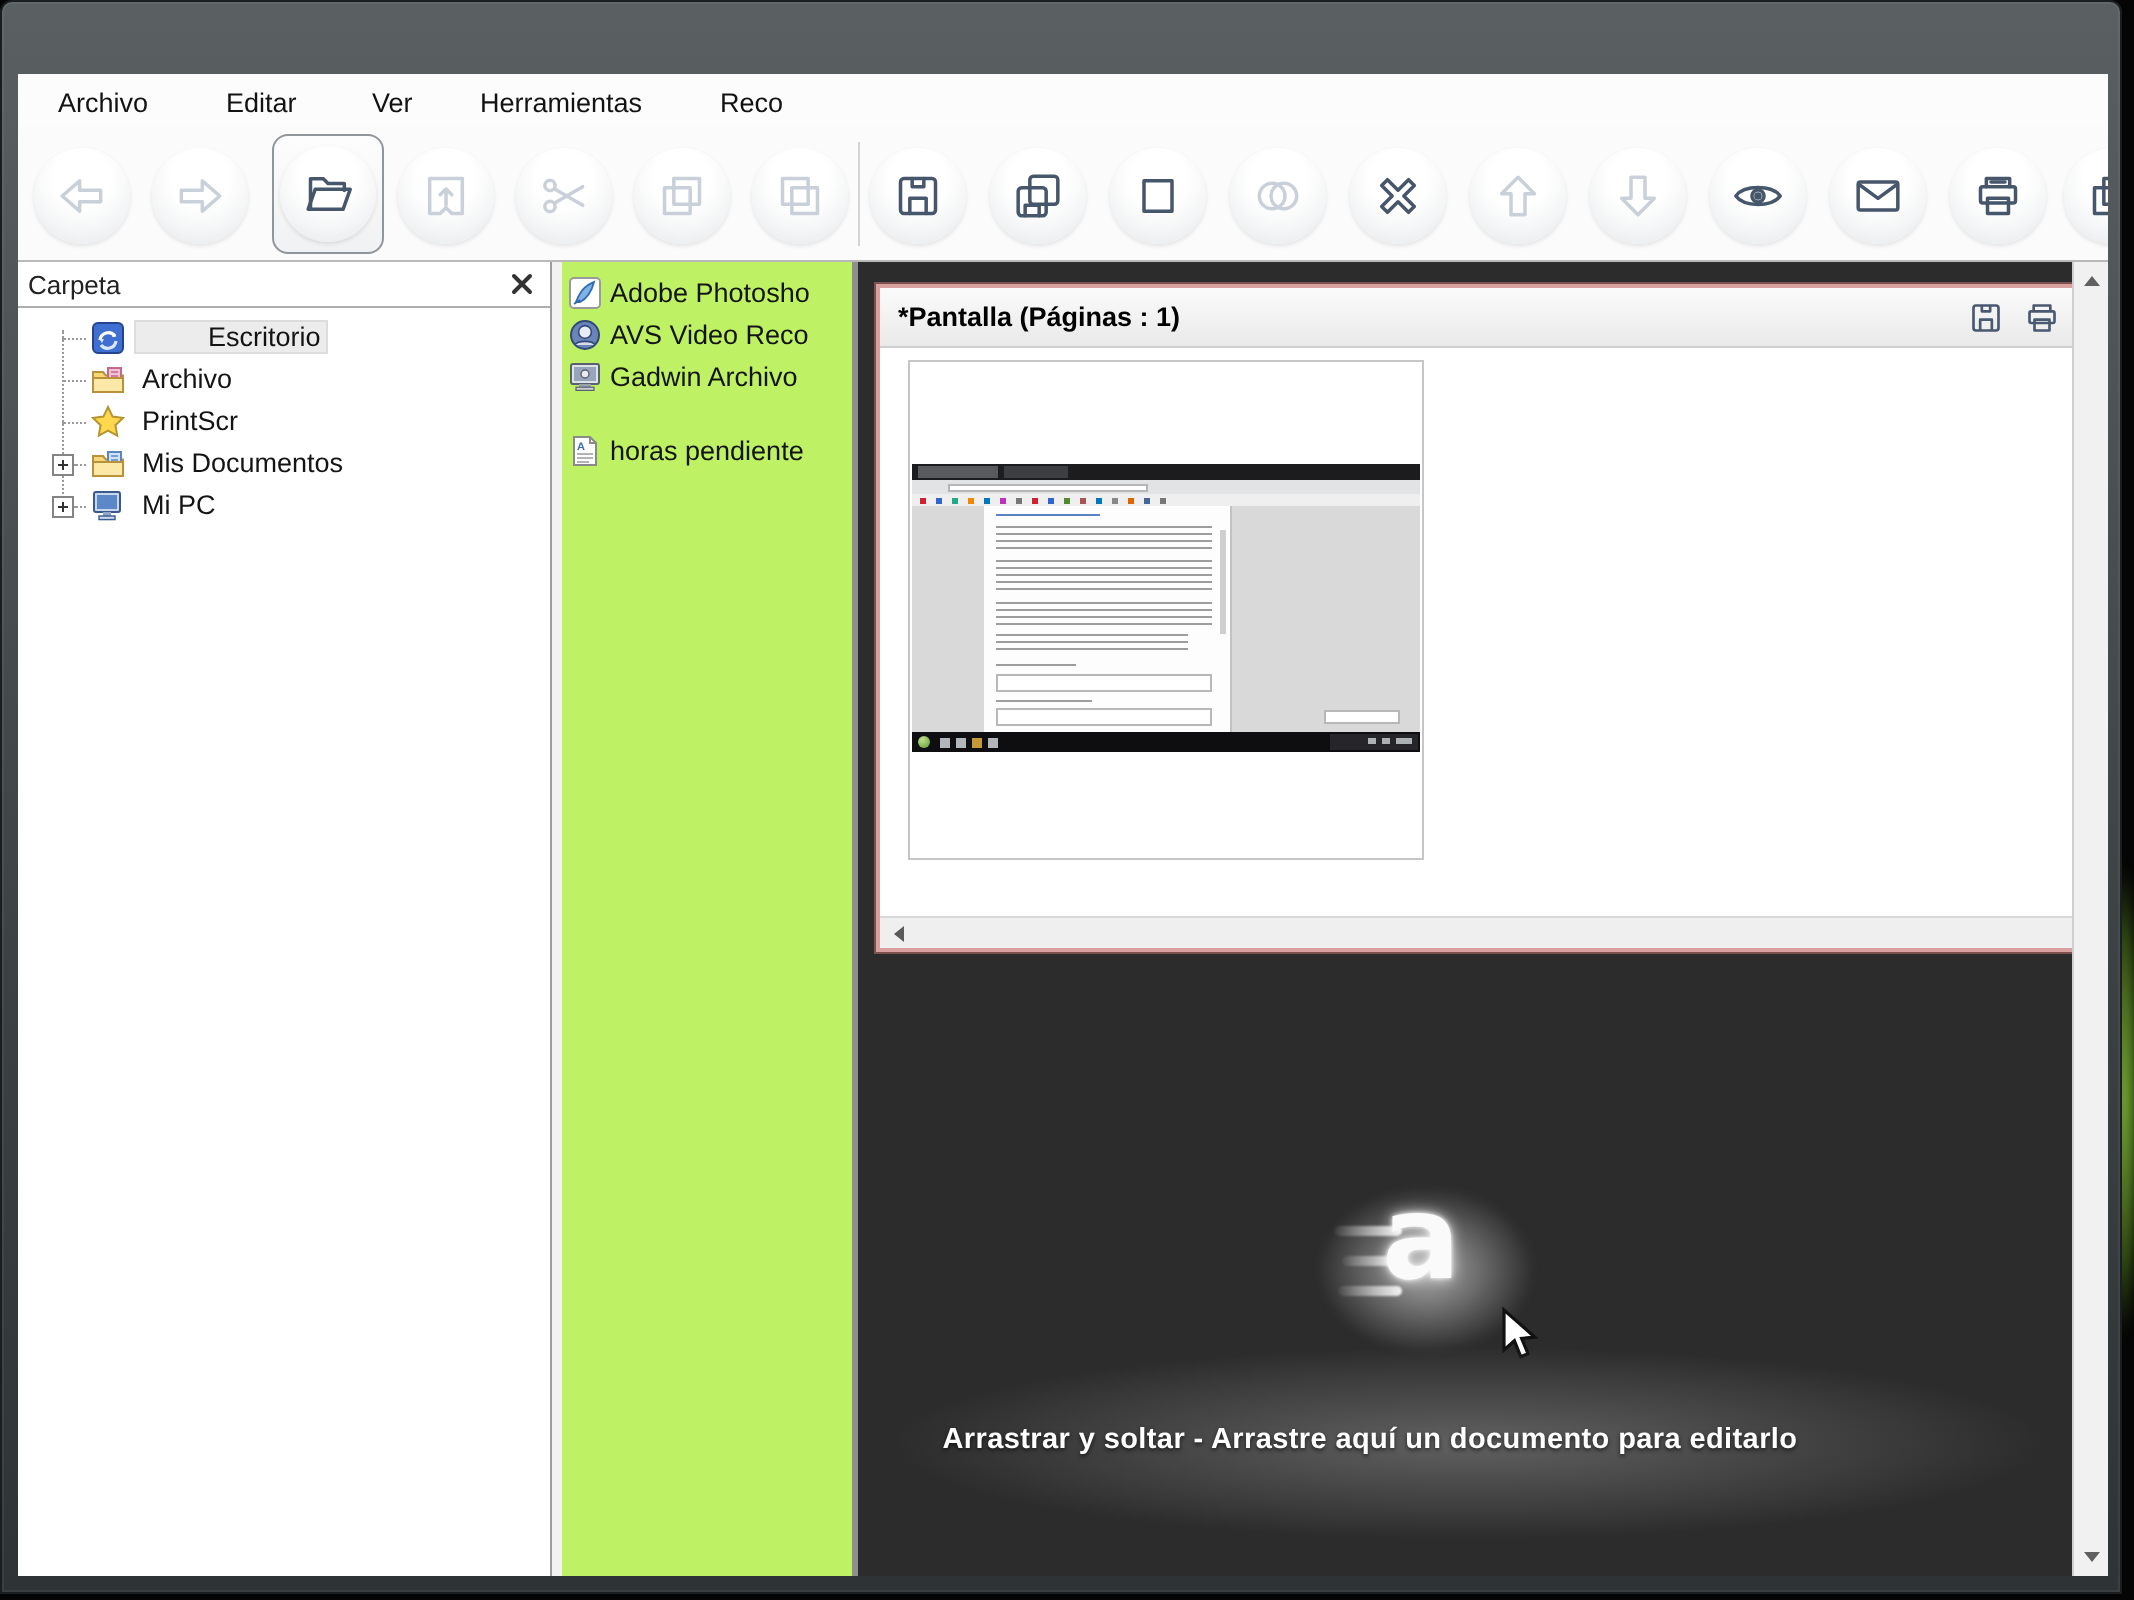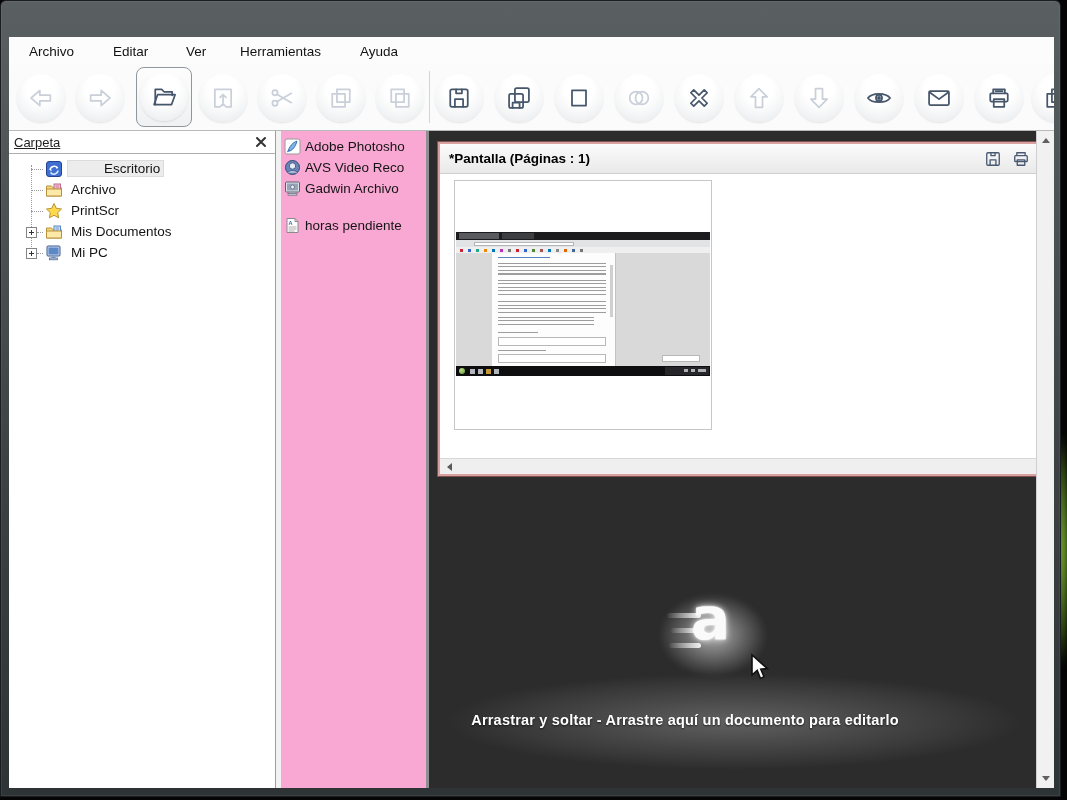--- a/index.html
+++ b/index.html
@@ -44,38 +44,38 @@
     background:linear-gradient(180deg,#fdfdfd,#f0f1f2); }
   #open-frame .tb-btn { left:3px; top:5px; }
   .tb-sep { position:absolute; left:420px; top:8px; width:1px; height:52px; background:#d2d4d6; }
 
   
   #content { position:absolute; left:0; top:93px; width:1045px; height:658px; border-top:1px solid #b9b9b9; }
 
   
   #folders-panel { position:absolute; left:0; top:0; width:266px; height:657px; background:#fff; }
   #folders-header { position:absolute; left:0; top:0; width:266px; height:23px; border-bottom:1px solid #aeaeae; }
-  #folders-title { position:absolute; left:5px; top:4px; font-size:13px; color:#222;text-decoration:underline; }
+  #folders-title { position:absolute; left:5px; top:4px; font-size:13px; color:#222; }
   #folders-close { position:absolute; right:6px; top:3px; width:16px; height:16px; cursor:default; }
   #folders-close svg { width:16px; height:16px; stroke:#333; stroke-width:2; }
   .tree { position:absolute; left:0; top:26px; width:266px; }
   .tree-vline { position:absolute; left:22px; top:8px; height:88px; border-left:1px dotted #9a9a9a; }
   .tree-row { position:absolute; left:0; width:266px; height:21px; }
   .tree-stub { position:absolute; left:22px; top:10px; width:12px; border-top:1px dotted #9a9a9a; }
   .expander { position:absolute; left:17px; top:5px; width:11px; height:11px; background:#fff; border:1px solid #848484; }
   .expander .h { position:absolute; left:2px; top:4px; width:5px; height:1px; background:#333; }
   .expander .v { position:absolute; left:4px; top:2px; width:1px; height:5px; background:#333; }
   .tree-icon { position:absolute; left:36px; top:1px; width:18px; height:18px; }
   .tree-label { position:absolute; left:59px; top:2px; font-size:13.5px; color:#141414; padding:0 3px; white-space:nowrap; }
   .tree-label.selected { background:#ececec; outline:1px solid #dcdcdc;padding-left:36px; }
 
   .vsplit1 { position:absolute; left:266px; top:0; width:6px; height:657px; background:#f2f2f2; border-left:1px solid #9d9d9d; cursor:col-resize; }
 
   
-  #files-panel { position:absolute; left:272px; top:0; width:145px; height:657px; background:#f9a8d4; overflow:hidden; }
+  #files-panel { position:absolute; left:272px; top:0; width:145px; height:657px; background:#bef264; overflow:hidden; }
   .file-row { position:absolute; left:0; width:160px; height:21px; }
   .file-icon { position:absolute; left:3px; top:2px; width:17px; height:17px; }
   .file-label { position:absolute; left:24px; top:3px; font-size:13.5px; color:#141414; white-space:nowrap; }
 
   .vsplit2 { position:absolute; left:417px; top:0; width:3px; height:657px; background:#8f8f8f; }
 
   
   #dark-area { position:absolute; left:420px; top:0; width:607px; height:657px; background:#2c2c2c; overflow:hidden; }
 
   
@@ -144,21 +144,21 @@
   <div id="app-window">
 
 
     <div id="client">
 
       <div id="menubar">
         <span class="menu-item" style="left:16px">Archivo</span>
         <span class="menu-item" style="left:100px">Editar</span>
         <span class="menu-item" style="left:173px">Ver</span>
         <span class="menu-item" style="left:227px">Herramientas</span>
-        <span class="menu-item" style="left:347px">Ayuda</span>
+        <span class="menu-item" style="left:347px">Reco</span>
       </div>
 
       <div id="toolbar">
         <div class="tb-btn disabled" style="left:8px">
           <svg viewBox="0 0 24 24">
               <path d="M20 9.5H11V5.5L3.5 12 11 18.5V14.5H20Z"></path>
             </svg>
         </div>
         <div class="tb-btn disabled" style="left:67px">
           <svg viewBox="0 0 24 24">

